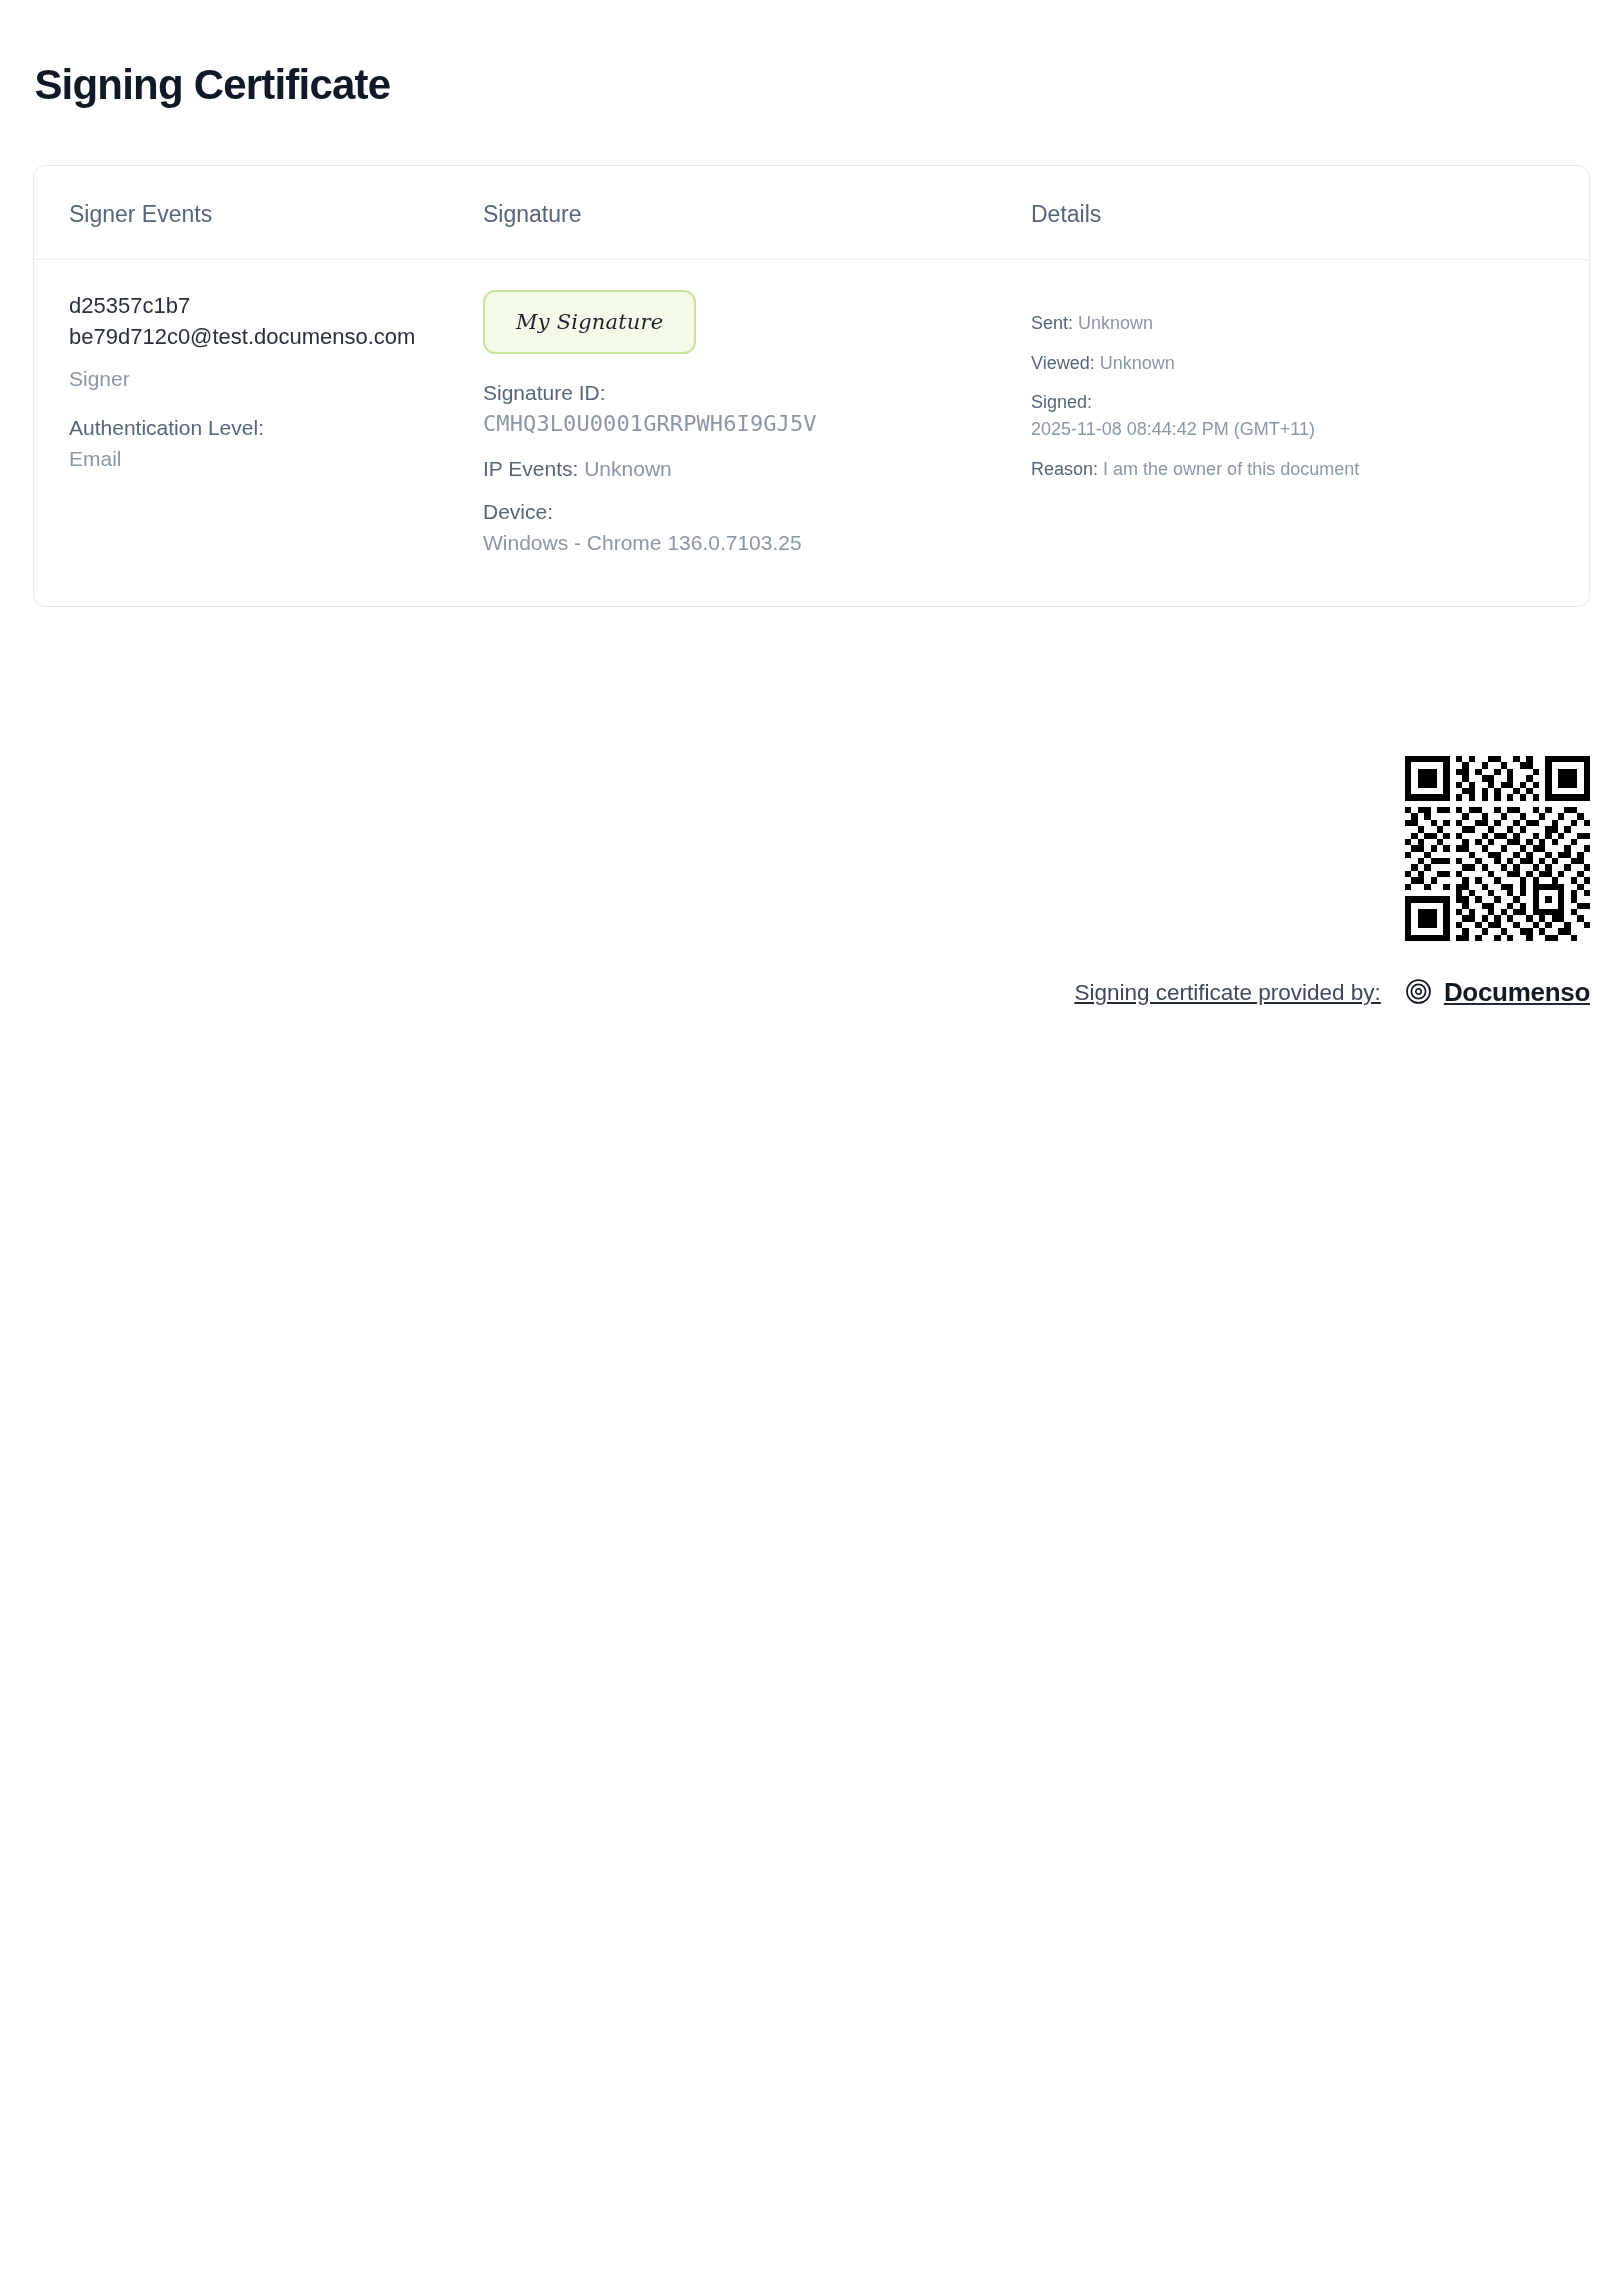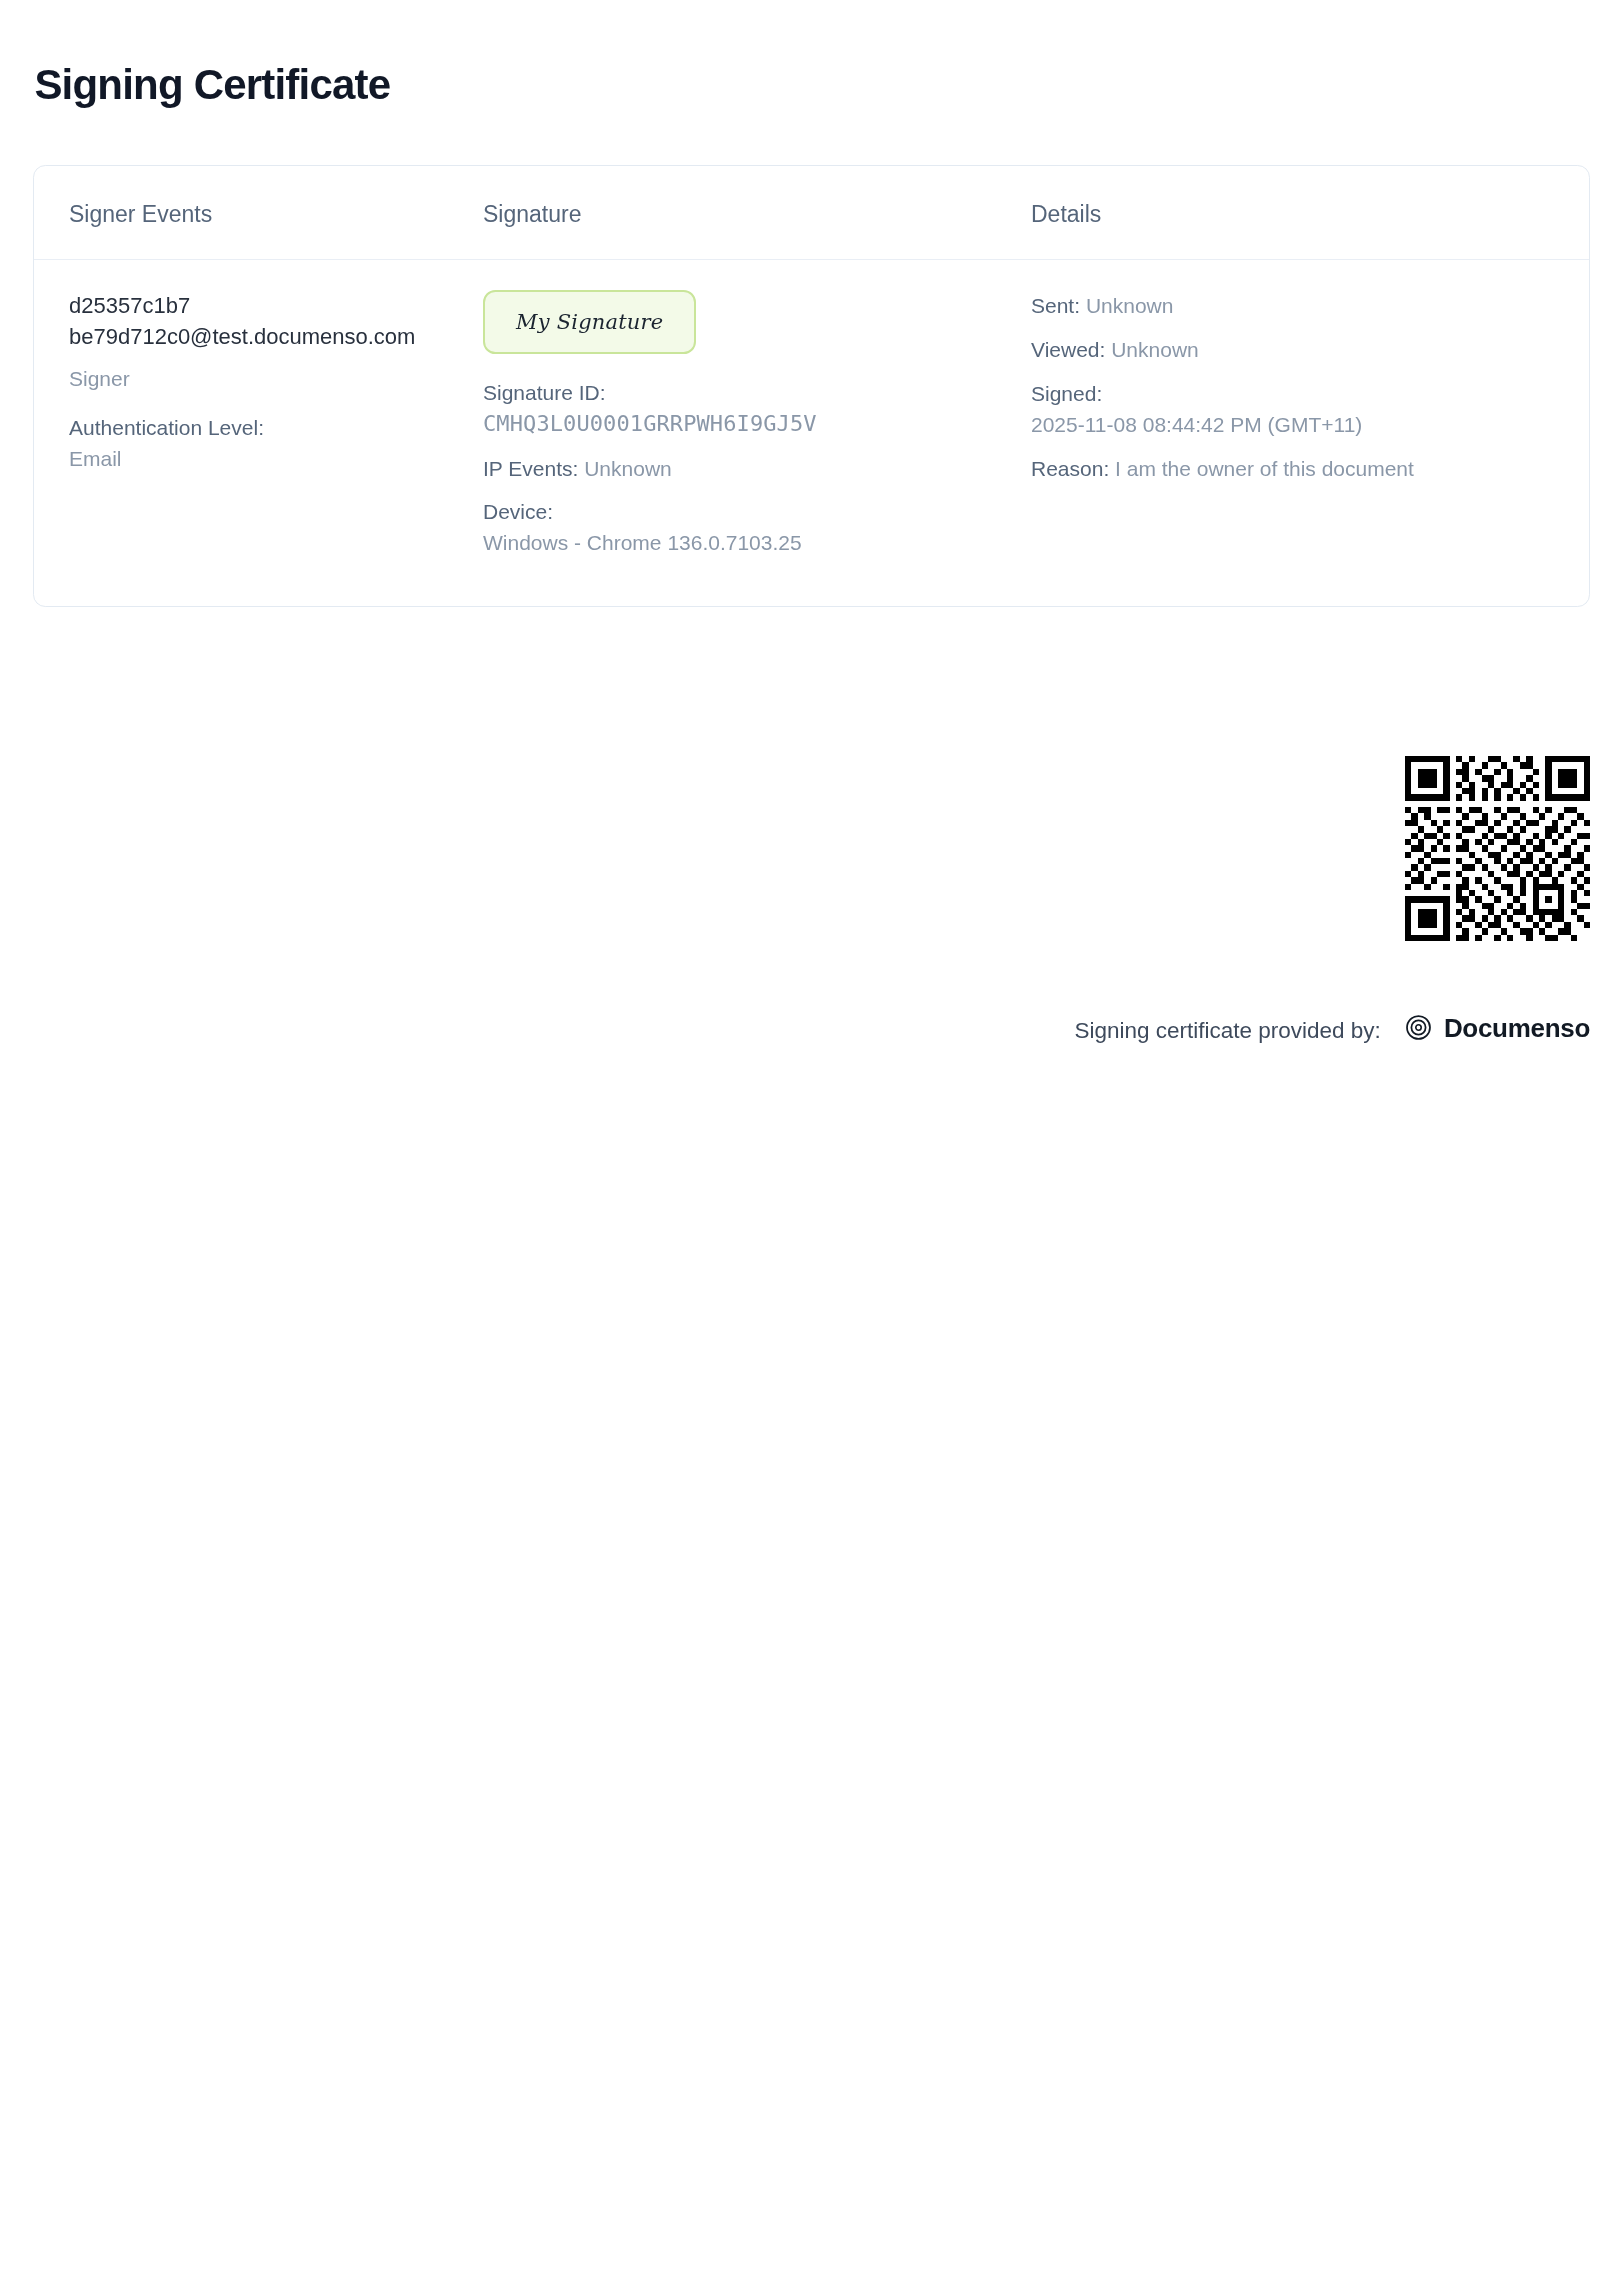--- a/index.html
+++ b/index.html
@@ -110,42 +110,44 @@
   .meta .val { color: #8a97a8; }
   .mono {
     font-family: "DejaVu Sans Mono", monospace;
     font-size: 22px;
     color: #8a97a8;
     letter-spacing: 0.1px;
   }
   .block-val { display: block; }
   
   .details {
-    font-size: 21px;
+    font-size: 18px;
     line-height: 1.48;
+    margin-top: 20px;
   }
   .details .row { margin-bottom: 13px; }
   .details .lbl { color: #55657a; }
   .details .val { color: #8a97a8; }
   
   .qr-wrap {
     position: absolute;
     right: 33px;
     top: 695px;
     width: 185px;
     height: 185px;
   }
   .qr-wrap svg { display: block; }
   .footer {
     position: absolute;
     right: 33px;
-    top: 952px;
+    top: 916px;
     display: flex;
-    align-items: flex-end;
+    align-items: center;
     gap: 24.5px;
+    text-decoration: underline;
   }
   .footer-text {
     font-size: 22.5px;
     color: #3e4a5c;
   }
   .brand {
     display: flex;
     align-items: center;
     gap: 11.6px;
   }

